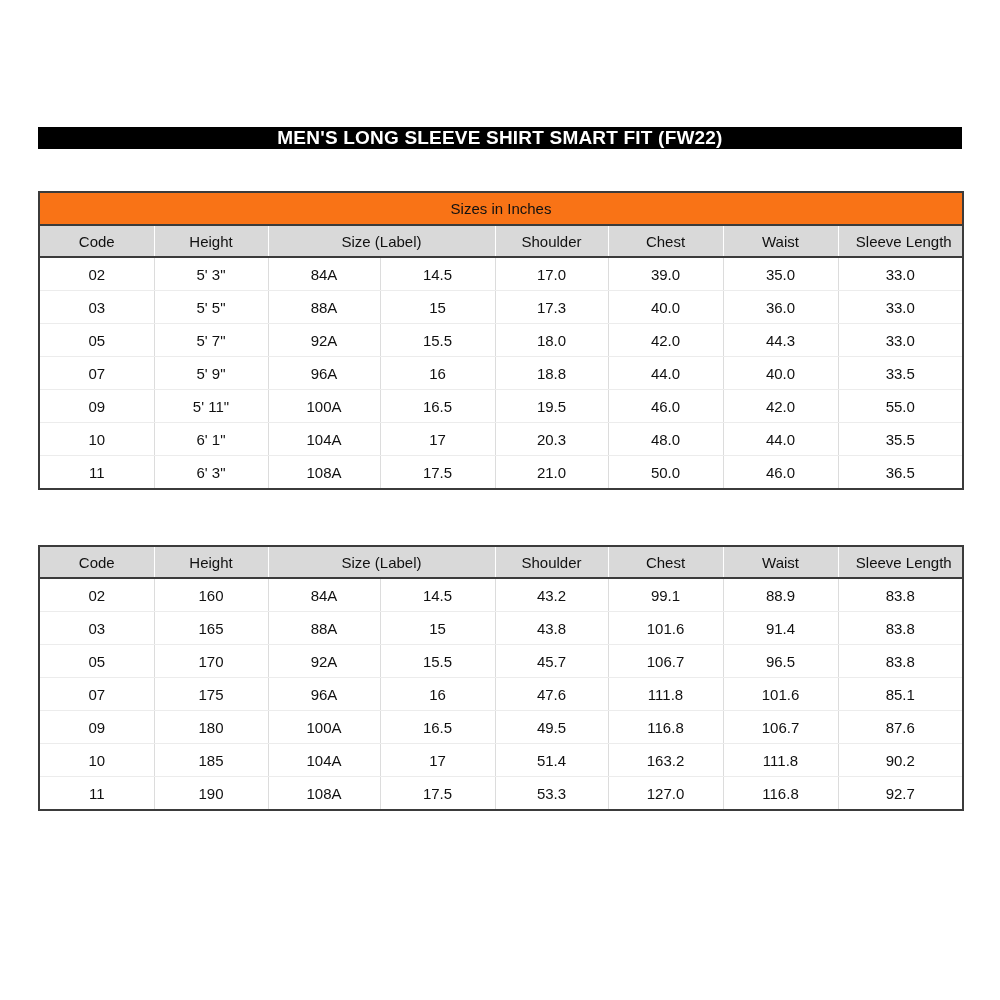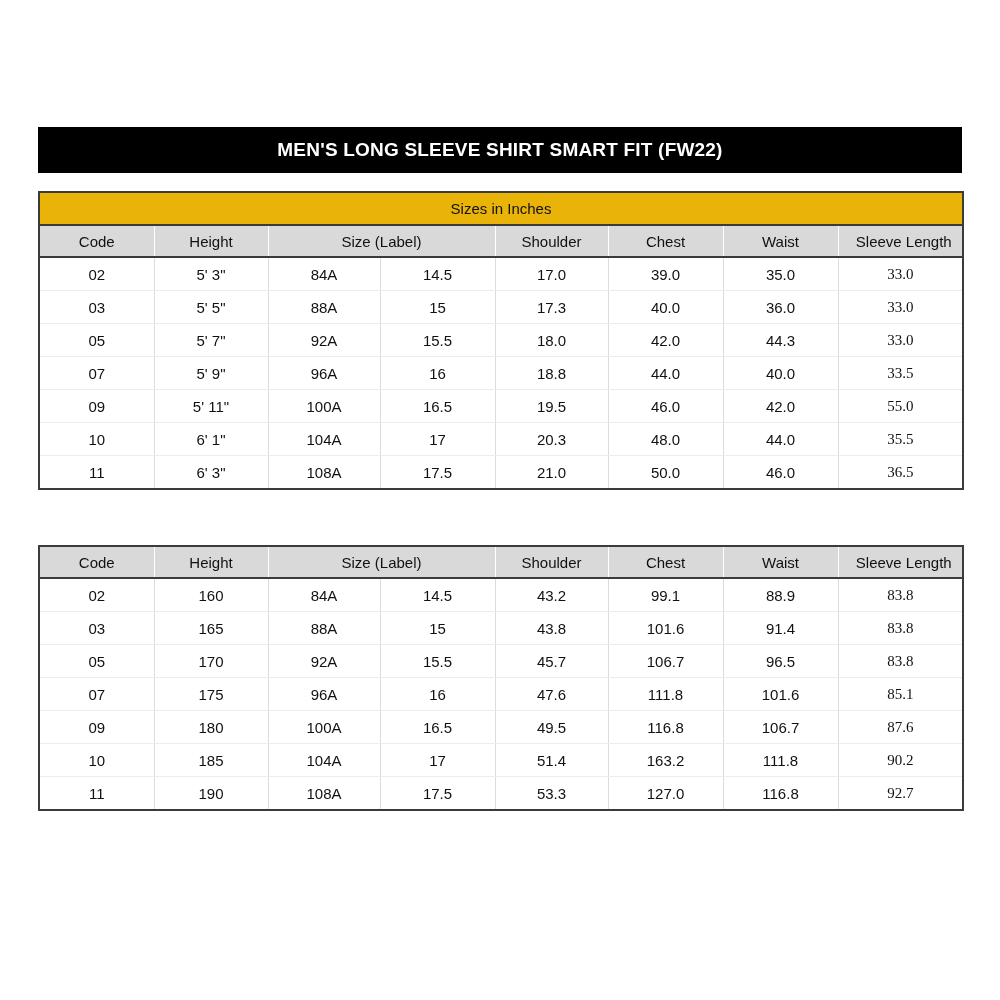--- a/index.html
+++ b/index.html
@@ -16,21 +16,21 @@
     width: 1000px;
     height: 1000px;
     background: #ffffff;
     overflow: hidden;
   }
   .title-bar {
     position: absolute;
     left: 38px;
     top: 127px;
     width: 924px;
-    height: 46px;
+    height: 22px;
     background: #000000;
     color: #ffffff;
     display: flex;
     align-items: center;
     justify-content: center;
     font-size: 19px;
     font-weight: bold;
     letter-spacing: 0.2px;
   }
   table.size-table {
@@ -42,21 +42,21 @@
     border: 2px solid #3b3b3b;
     background: #ffffff;
   }
   table.t1 { top: 191px; }
   table.t2 { top: 545px; }
   .caption-row td {
     height: 29px;
     text-align: center;
     vertical-align: middle;
     font-size: 15px;
-    background: #eab308;
+    background: #f97316;
     border-bottom: 2px solid #3b3b3b;
     color: #111111;
   }
   .header-row th {
     height: 28px;
     background: #d9d9d9;
     font-weight: normal;
     font-size: 15px;
     text-align: center;
     vertical-align: middle;
@@ -72,21 +72,21 @@
   tbody td {
     height: 30px;
     text-align: center;
     vertical-align: middle;
     font-size: 15px;
     border-right: 1px solid #dcdcdc;
     border-bottom: 1px solid #ececec;
     color: #111111;
     white-space: nowrap;
   }
-  tbody td:last-child { border-right: none; font-family: Liberation Serif, serif; }
+  tbody td:last-child { border-right: none; }
   tbody tr:last-child td { border-bottom: none; }
 </style>
 </head>
 <body>
 
 <div class="page">
 
   <div class="title-bar">
     <span>MEN'S LONG SLEEVE SHIRT SMART FIT (FW22)</span>
   </div>

